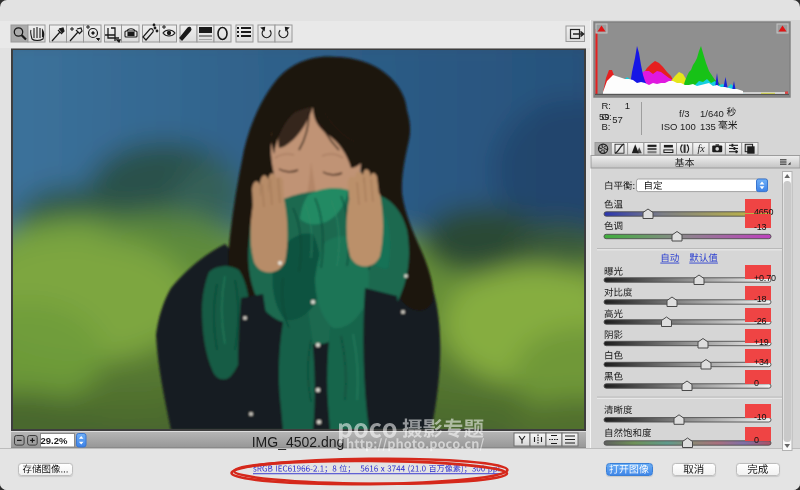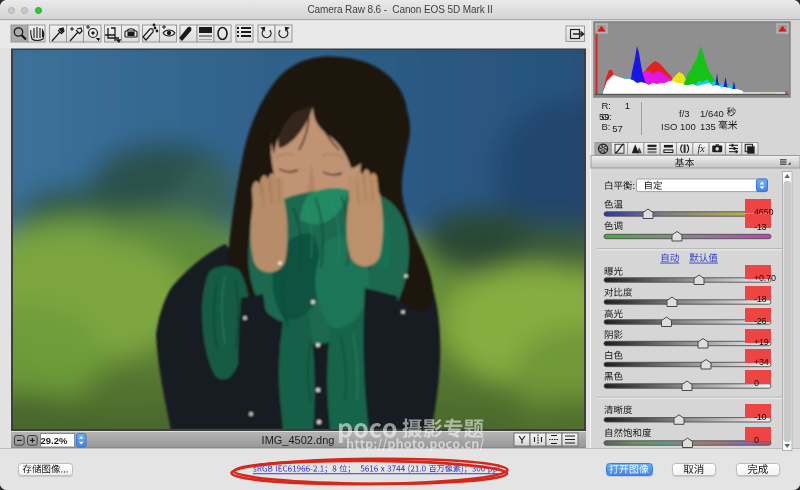--- a/index.html
+++ b/index.html
@@ -17,26 +17,20 @@
 #rpanel{left:590px;top:20px;width:210px;height:433px;background:#d6d6d6;border-left:1px solid #f5f5f5;border-bottom:1px solid #c0c0c0}
 #botbar{left:0;top:448px;width:800px;height:42px;background:#e4e4e4;border-top:1px solid #bcbcbc}
 .ov{position:absolute;left:0;top:0;pointer-events:none}
 .btn{position:absolute;background:linear-gradient(#ffffff,#f1f1f1);border:1px solid #bdbdbd;
 border-radius:3.5px;box-shadow:0 .5px 1px rgba(0,0,0,.12)}
 .vbox{position:absolute;width:26px;height:13px;background:#fff;border:7px solid #ef4444;
 font-size:9px;color:#111;padding-left:2.5px;line-height:12.5px;letter-spacing:-0.2px}
 .lbl{position:absolute;font-size:9.5px;color:#1c1c1c}
 </style></head><body>
 <div id="win">
- <div id="titlebar" class="abs">
-  <div class="tl" style="left:8px;background:#c9c9c9;border:.5px solid #b0b0b0"></div>
-  <div class="tl" style="left:21px;background:#c9c9c9;border:.5px solid #b0b0b0"></div>
-  <div class="tl" style="left:35px;background:#2bc840;border:.5px solid #24a833"></div>
-  <div id="title">Camera Raw 8.6 -&nbsp; Canon EOS 5D Mark II</div>
- </div>
  <div id="toolstrip" class="abs"></div>
  <svg class="abs" style="left:0;top:0" width="590" height="48" viewBox="0 0 590 48">
 <defs>
         <linearGradient id="gtb" x1="0" y1="0" x2="0" y2="1">
           <stop offset="0" stop-color="#f0f0f0"></stop>
           <stop offset="1" stop-color="#dcdcdc"></stop>
         </linearGradient>
       </defs>
       <rect x="11" y="25" width="17" height="17" fill="#ababab" stroke="#989898" stroke-width="1"></rect>
       <rect x="28" y="25" width="17" height="17" fill="url(#gtb)" stroke="#989898" stroke-width="1"></rect>
@@ -454,27 +448,27 @@
     <div class="vbox" style="left:744.5px;top:349px">+34</div>
     <div class="vbox" style="left:744.5px;top:370px">0</div>
     <div class="vbox" style="left:744.5px;top:403.5px">-10</div>
     <div class="vbox" style="left:744.5px;top:426.5px">0</div>
 
 <span class="lbl" style="left:601.5px;top:100px">R:</span>
     <span class="lbl" style="left:605px;top:100px;width:25px;text-align:right">1</span>
 <span class="lbl" style="left:601.5px;top:110.7px">G:</span>
     <span class="lbl" style="left:599px;top:110.7px;width:25px;text-align:left">59</span>
 <span class="lbl" style="left:601.5px;top:121.3px">B:</span>
-    <span class="lbl" style="left:605px;top:123px;width:25px;text-align:center">57</span>
+    <span class="lbl" style="left:605px;top:114px;width:25px;text-align:center">57</span>
 <span class="lbl" style="left:679px;top:108px">f/3</span>
 <span class="lbl" style="left:700px;top:108px">1/640</span>
 <span class="lbl" style="left:661px;top:121.2px">ISO 100</span>
 <span class="lbl" style="left:700px;top:121.2px">135</span>
 <span class="lbl" style="left:40.5px;top:435px;width:24px;text-align:center;font-size:9.5px;font-weight:bold">29.2%</span>
-<span class="lbl" style="left:248px;top:434px;width:100px;text-align:center;font-size:11px">IMG_4502.dng</span>
+<span class="lbl" style="left:248px;top:434px;width:100px;text-align:center;font-size:14px">IMG_4502.dng</span>
 
  <div class="btn" style="left:18px;top:462.5px;width:55px;height:13px"></div>
  <div class="btn" style="left:605.5px;top:463px;width:47px;height:13px;background:linear-gradient(#6aaef5,#3f86e8);border-color:#3a7fd6"></div>
  <div class="btn" style="left:671.5px;top:463px;width:44px;height:13px"></div>
  <div class="btn" style="left:735.5px;top:463px;width:44px;height:13px"></div>
  <svg class="ov" width="800" height="490" viewBox="0 0 800 490">
       <path transform="translate(604.0,189.0)" fill="#1c1c1c" d="M4.2 -8.0C4.1 -7.6 3.9 -6.9 3.7 -6.5H1.4V0.8H2.1V0.1H7.4V0.7H8.2V-6.5H4.5C4.7 -6.9 4.9 -7.4 5.1 -7.9ZM2.1 -0.6V-2.9H7.4V-0.6ZM2.1 -3.6V-5.7H7.4V-3.6Z M11.2 -6.0C11.5 -5.3 11.9 -4.4 12.0 -3.8L12.7 -4.0C12.6 -4.6 12.2 -5.5 11.8 -6.2ZM16.7 -6.2C16.4 -5.5 16.0 -4.6 15.6 -4.0L16.3 -3.8C16.6 -4.3 17.1 -5.2 17.4 -6.0ZM10.0 -3.3V-2.6H13.9V0.8H14.6V-2.6H18.5V-3.3H14.6V-6.6H18.0V-7.3H10.5V-6.6H13.9V-3.3Z M20.9 -8.0C20.6 -7.4 20.0 -6.6 19.4 -6.0C19.5 -5.9 19.7 -5.7 19.8 -5.5C20.4 -6.1 21.1 -7.0 21.5 -7.7ZM25.9 -7.3V-6.7H27.9V-7.3ZM23.4 -2.4C23.4 -2.2 23.4 -2.1 23.4 -1.9H21.7V-1.3H23.2C23.0 -0.6 22.5 -0.1 21.6 0.2C21.7 0.3 21.9 0.5 21.9 0.7C22.9 0.3 23.4 -0.2 23.7 -0.9C24.2 -0.4 24.8 0.1 25.1 0.4L25.5 -0.0C25.2 -0.4 24.6 -0.9 24.1 -1.3H25.7V-1.9H24.0L24.1 -2.4ZM23.0 -6.6H24.1C24.0 -6.3 23.9 -6.0 23.8 -5.7H22.5C22.7 -6.0 22.9 -6.3 23.0 -6.6ZM21.1 -6.1C20.7 -5.1 20.0 -4.1 19.3 -3.4C19.4 -3.2 19.6 -2.9 19.7 -2.8C19.9 -3.0 20.2 -3.3 20.4 -3.6V0.8H21.1V-4.6C21.2 -4.8 21.3 -5.1 21.4 -5.3C21.6 -5.2 21.8 -5.0 21.9 -4.9L22.0 -5.1V-2.6H25.4V-5.7H24.4C24.6 -6.1 24.8 -6.5 25.0 -6.9L24.5 -7.2L24.4 -7.2H23.2C23.3 -7.4 23.4 -7.6 23.5 -7.8L22.8 -7.9C22.6 -7.2 22.2 -6.2 21.5 -5.4L21.7 -5.9ZM22.6 -3.9H23.5V-3.1H22.6ZM24.0 -3.9H24.9V-3.1H24.0ZM22.6 -5.2H23.5V-4.4H22.6ZM24.0 -5.2H24.9V-4.4H24.0ZM25.7 -5.0V-4.3H26.7V-0.1C26.7 0.0 26.6 0.1 26.5 0.1C26.4 0.1 26.1 0.1 25.7 0.1C25.8 0.3 25.9 0.5 25.9 0.7C26.4 0.7 26.8 0.7 27.0 0.6C27.3 0.5 27.3 0.3 27.3 -0.1V-4.3H28.1V-5.0Z M29.8 -3.7C30.2 -3.7 30.4 -4.0 30.4 -4.4C30.4 -4.8 30.2 -5.0 29.8 -5.0C29.5 -5.0 29.2 -4.8 29.2 -4.4C29.2 -4.0 29.5 -3.7 29.8 -3.7ZM29.8 0.1C30.2 0.1 30.4 -0.1 30.4 -0.5C30.4 -0.9 30.2 -1.2 29.8 -1.2C29.5 -1.2 29.2 -0.9 29.2 -0.5C29.2 -0.1 29.5 0.1 29.8 0.1Z"></path>
       <path transform="translate(604.0,207.7)" fill="#1c1c1c" d="M4.5 -4.7V-3.0H2.3V-4.7ZM5.2 -4.7H7.5V-3.0H5.2ZM5.7 -6.5C5.4 -6.1 5.0 -5.7 4.7 -5.3H2.2C2.5 -5.7 2.9 -6.1 3.2 -6.5ZM3.4 -8.0C2.7 -6.7 1.5 -5.6 0.4 -4.9C0.5 -4.7 0.7 -4.3 0.8 -4.2C1.1 -4.4 1.3 -4.6 1.6 -4.8V-0.8C1.6 0.3 2.1 0.6 3.6 0.6C3.9 0.6 6.9 0.6 7.3 0.6C8.7 0.6 9.0 0.2 9.1 -1.3C8.9 -1.3 8.6 -1.5 8.5 -1.6C8.4 -0.3 8.2 -0.1 7.3 -0.1C6.6 -0.1 4.0 -0.1 3.5 -0.1C2.5 -0.1 2.3 -0.2 2.3 -0.8V-2.3H7.5V-1.9H8.2V-5.3H5.6C6.0 -5.8 6.4 -6.4 6.8 -6.9L6.3 -7.2L6.2 -7.1H3.6C3.8 -7.4 3.9 -7.6 4.0 -7.8Z M13.7 -5.5H17.0V-4.5H13.7ZM13.7 -7.0H17.0V-6.0H13.7ZM13.1 -7.6V-3.9H17.7V-7.6ZM10.4 -7.4C11.0 -7.1 11.8 -6.6 12.2 -6.3L12.6 -6.9C12.2 -7.2 11.4 -7.6 10.8 -7.9ZM9.9 -4.8C10.5 -4.5 11.2 -4.0 11.6 -3.7L12.0 -4.3C11.6 -4.6 10.8 -5.0 10.2 -5.3ZM10.1 0.2 10.7 0.6C11.2 -0.3 11.9 -1.5 12.3 -2.5L11.8 -2.9C11.3 -1.8 10.6 -0.6 10.1 0.2ZM11.9 -0.2V0.5H18.6V-0.2H18.0V-3.1H12.7V-0.2ZM13.4 -0.2V-2.5H14.3V-0.2ZM14.9 -0.2V-2.5H15.8V-0.2ZM16.4 -0.2V-2.5H17.3V-0.2Z"></path>
       <path transform="translate(604.0,229.3)" fill="#1c1c1c" d="M4.5 -4.7V-3.0H2.3V-4.7ZM5.2 -4.7H7.5V-3.0H5.2ZM5.7 -6.5C5.4 -6.1 5.0 -5.7 4.7 -5.3H2.2C2.5 -5.7 2.9 -6.1 3.2 -6.5ZM3.4 -8.0C2.7 -6.7 1.5 -5.6 0.4 -4.9C0.5 -4.7 0.7 -4.3 0.8 -4.2C1.1 -4.4 1.3 -4.6 1.6 -4.8V-0.8C1.6 0.3 2.1 0.6 3.6 0.6C3.9 0.6 6.9 0.6 7.3 0.6C8.7 0.6 9.0 0.2 9.1 -1.3C8.9 -1.3 8.6 -1.5 8.5 -1.6C8.4 -0.3 8.2 -0.1 7.3 -0.1C6.6 -0.1 4.0 -0.1 3.5 -0.1C2.5 -0.1 2.3 -0.2 2.3 -0.8V-2.3H7.5V-1.9H8.2V-5.3H5.6C6.0 -5.8 6.4 -6.4 6.8 -6.9L6.3 -7.2L6.2 -7.1H3.6C3.8 -7.4 3.9 -7.6 4.0 -7.8Z M10.5 -7.3C11.0 -6.9 11.6 -6.3 11.9 -5.8L12.4 -6.3C12.1 -6.7 11.5 -7.4 11.0 -7.8ZM9.9 -5.0V-4.3H11.2V-1.0C11.2 -0.5 10.9 -0.1 10.7 0.0C10.8 0.1 11.1 0.4 11.2 0.5C11.3 0.3 11.5 0.1 12.8 -0.9C12.6 -0.4 12.5 0.0 12.2 0.4C12.3 0.4 12.6 0.6 12.7 0.8C13.6 -0.5 13.8 -2.5 13.8 -4.0V-6.9H17.6V-0.1C17.6 0.0 17.6 0.1 17.4 0.1C17.3 0.1 16.9 0.1 16.4 0.1C16.5 0.3 16.6 0.6 16.6 0.7C17.3 0.7 17.7 0.7 17.9 0.6C18.2 0.5 18.3 0.3 18.3 -0.1V-7.6H13.1V-4.0C13.1 -3.1 13.1 -2.1 12.8 -1.1C12.8 -1.2 12.7 -1.4 12.6 -1.6L11.9 -1.0V-5.0ZM15.4 -6.6V-5.8H14.4V-5.3H15.4V-4.3H14.2V-3.8H17.3V-4.3H16.0V-5.3H17.0V-5.8H16.0V-6.6ZM14.4 -3.0V-0.3H14.9V-0.8H16.9V-3.0ZM14.9 -2.5H16.4V-1.3H14.9Z"></path>
       <path transform="translate(604.0,274.7)" fill="#1c1c1c" d="M4.4 -6.2H7.8V-5.6H4.4ZM4.4 -7.2H7.8V-6.6H4.4ZM4.3 -1.6C4.5 -1.4 4.8 -1.1 4.9 -0.9L5.4 -1.2C5.3 -1.4 5.0 -1.7 4.7 -1.9ZM2.4 -3.9V-1.8H1.3V-3.9ZM2.4 -4.6H1.3V-6.7H2.4ZM0.7 -7.3V-0.3H1.3V-1.1H3.0V-7.3ZM3.6 -4.5V-4.0H4.7V-3.3H3.3V-2.8H4.6C4.2 -2.4 3.5 -2.0 3.0 -1.8C3.1 -1.7 3.3 -1.5 3.3 -1.3C4.0 -1.6 4.8 -2.2 5.3 -2.8H7.1C7.5 -2.2 8.2 -1.6 8.8 -1.3C8.9 -1.4 9.0 -1.6 9.2 -1.7C8.7 -1.9 8.1 -2.4 7.7 -2.8H9.1V-3.3H7.6V-4.0H8.8V-4.5H7.6V-5.1H8.5V-7.7H3.8V-5.1H4.7V-4.5ZM5.3 -5.1H7.0V-4.5H5.3ZM5.3 -3.3V-4.0H7.0V-3.3ZM7.5 -1.9C7.3 -1.7 6.9 -1.3 6.6 -1.0L6.4 -1.1V-2.5H5.8V-1.1C4.8 -0.7 3.8 -0.3 3.1 -0.1L3.4 0.4C4.1 0.1 4.9 -0.2 5.8 -0.6V0.1C5.8 0.2 5.8 0.2 5.6 0.2C5.5 0.2 5.1 0.2 4.7 0.2C4.8 0.4 4.9 0.6 4.9 0.8C5.5 0.8 5.9 0.8 6.1 0.7C6.3 0.6 6.4 0.4 6.4 0.1V-0.5C7.1 -0.3 7.9 0.1 8.4 0.4L8.7 -0.0C8.3 -0.3 7.7 -0.6 7.1 -0.8C7.4 -1.1 7.7 -1.3 8.0 -1.6Z M10.8 -7.3C11.3 -6.5 11.8 -5.5 11.9 -4.9L12.6 -5.2C12.4 -5.8 11.9 -6.8 11.5 -7.5ZM17.1 -7.6C16.8 -6.9 16.3 -5.8 15.9 -5.2L16.5 -4.9C16.9 -5.5 17.4 -6.5 17.8 -7.4ZM13.9 -8.0V-4.4H10.0V-3.7H12.6C12.4 -1.9 12.0 -0.5 9.8 0.2C10.0 0.3 10.2 0.6 10.3 0.8C12.7 -0.0 13.1 -1.6 13.3 -3.7H15.1V-0.3C15.1 0.5 15.3 0.7 16.2 0.7C16.3 0.7 17.3 0.7 17.5 0.7C18.3 0.7 18.5 0.3 18.6 -1.2C18.4 -1.3 18.1 -1.4 18.0 -1.5C17.9 -0.2 17.9 0.1 17.5 0.1C17.3 0.1 16.4 0.1 16.2 0.1C15.9 0.1 15.8 0.0 15.8 -0.3V-3.7H18.5V-4.4H14.6V-8.0Z"></path>

